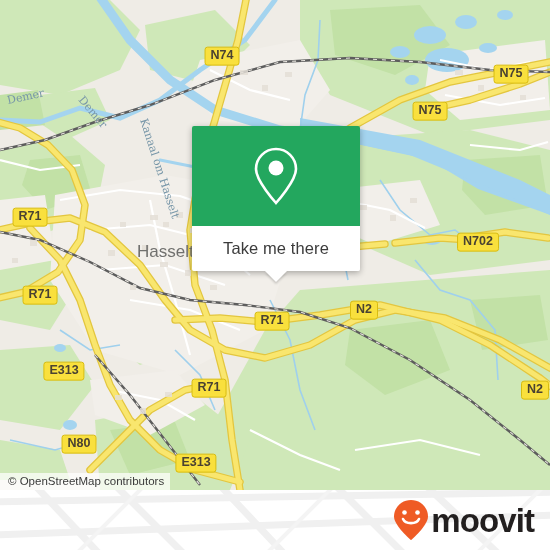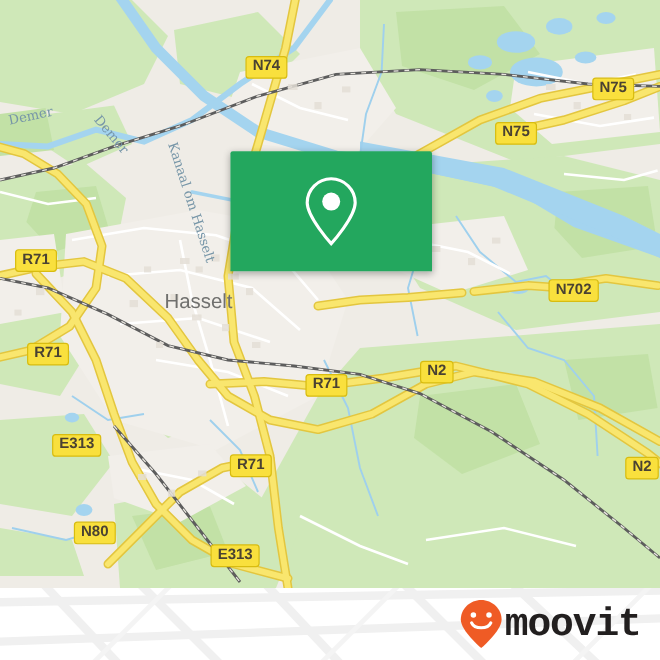--- a/index.html
+++ b/index.html
@@ -119,21 +119,21 @@
     top: 0;
     height: 60px;
     display: flex;
     align-items: center;
   }
   .logo-word {
     font-size: 33px;
     font-weight: bold;
     color: #221f1f;
     letter-spacing: -0.9px;
-    font-family: Liberation Mono, monospace;
+    font-family: Liberation Sans, sans-serif;
     margin-left: 1px;
     line-height: 1;
   }
 </style>
 </head>
 <body>
 
 <div id="app">
 
   <div id="map">
@@ -320,27 +320,32 @@
         <div style="position: absolute; transform: translate(-50%, -50%); left: 40px; top: 295px; background: rgb(249, 224, 61); border: 1.6px solid rgb(216, 188, 16); border-radius: 3px; padding: 1px 5px 2px; font-family: &quot;Liberation Sans&quot;, sans-serif; font-size: 12.5px; font-weight: bold; color: rgb(74, 66, 50); line-height: 1.1; white-space: nowrap;">R71</div>
         <div style="position: absolute; transform: translate(-50%, -50%); left: 272px; top: 321px; background: rgb(249, 224, 61); border: 1.6px solid rgb(216, 188, 16); border-radius: 3px; padding: 1px 5px 2px; font-family: &quot;Liberation Sans&quot;, sans-serif; font-size: 12.5px; font-weight: bold; color: rgb(74, 66, 50); line-height: 1.1; white-space: nowrap;">R71</div>
         <div style="position: absolute; transform: translate(-50%, -50%); left: 364px; top: 310px; background: rgb(249, 224, 61); border: 1.6px solid rgb(216, 188, 16); border-radius: 3px; padding: 1px 5px 2px; font-family: &quot;Liberation Sans&quot;, sans-serif; font-size: 12.5px; font-weight: bold; color: rgb(74, 66, 50); line-height: 1.1; white-space: nowrap;">N2</div>
         <div style="position: absolute; transform: translate(-50%, -50%); left: 535px; top: 390px; background: rgb(249, 224, 61); border: 1.6px solid rgb(216, 188, 16); border-radius: 3px; padding: 1px 5px 2px; font-family: &quot;Liberation Sans&quot;, sans-serif; font-size: 12.5px; font-weight: bold; color: rgb(74, 66, 50); line-height: 1.1; white-space: nowrap;">N2</div>
         <div style="position: absolute; transform: translate(-50%, -50%); left: 64px; top: 371px; background: rgb(249, 224, 61); border: 1.6px solid rgb(216, 188, 16); border-radius: 3px; padding: 1px 5px 2px; font-family: &quot;Liberation Sans&quot;, sans-serif; font-size: 12.5px; font-weight: bold; color: rgb(74, 66, 50); line-height: 1.1; white-space: nowrap;">E313</div>
         <div style="position: absolute; transform: translate(-50%, -50%); left: 209px; top: 388px; background: rgb(249, 224, 61); border: 1.6px solid rgb(216, 188, 16); border-radius: 3px; padding: 1px 5px 2px; font-family: &quot;Liberation Sans&quot;, sans-serif; font-size: 12.5px; font-weight: bold; color: rgb(74, 66, 50); line-height: 1.1; white-space: nowrap;">R71</div>
         <div style="position: absolute; transform: translate(-50%, -50%); left: 79px; top: 444px; background: rgb(249, 224, 61); border: 1.6px solid rgb(216, 188, 16); border-radius: 3px; padding: 1px 5px 2px; font-family: &quot;Liberation Sans&quot;, sans-serif; font-size: 12.5px; font-weight: bold; color: rgb(74, 66, 50); line-height: 1.1; white-space: nowrap;">N80</div>
         <div style="position: absolute; transform: translate(-50%, -50%); left: 196px; top: 463px; background: rgb(249, 224, 61); border: 1.6px solid rgb(216, 188, 16); border-radius: 3px; padding: 1px 5px 2px; font-family: &quot;Liberation Sans&quot;, sans-serif; font-size: 12.5px; font-weight: bold; color: rgb(74, 66, 50); line-height: 1.1; white-space: nowrap;">E313</div>
       </div>
 
+    <div class="attrib">© OpenStreetMap contributors</div>
 
     <div class="callout">
       <div class="callout-img">
         <svg width="52" height="62" viewBox="0 0 52 62">
           <path d="M26 4 C15 4 6 13 6 24 C6 36 26 58 26 58 C26 58 46 36 46 24 C46 13 37 4 26 4 Z" fill="none" stroke="#ffffff" stroke-width="2.6"></path>
           <circle cx="26" cy="23" r="7.5" fill="#ffffff"></circle>
         </svg>
+      </div>
+      <div class="callout-body">
+        <span>Take me there</span>
+        <div class="callout-tip"></div>
       </div>
     </div>
   </div>
 
   <div id="footer">
     <svg id="footer-bg" width="550" height="60" viewBox="0 0 550 60">
       <rect x="0" y="0" width="550" height="60" fill="#ffffff"></rect>
       <g stroke="#f0f0f0" stroke-width="7" fill="none">
         <path d="M30,-10 L105,70"></path>
         <path d="M110,-10 L190,70"></path>

